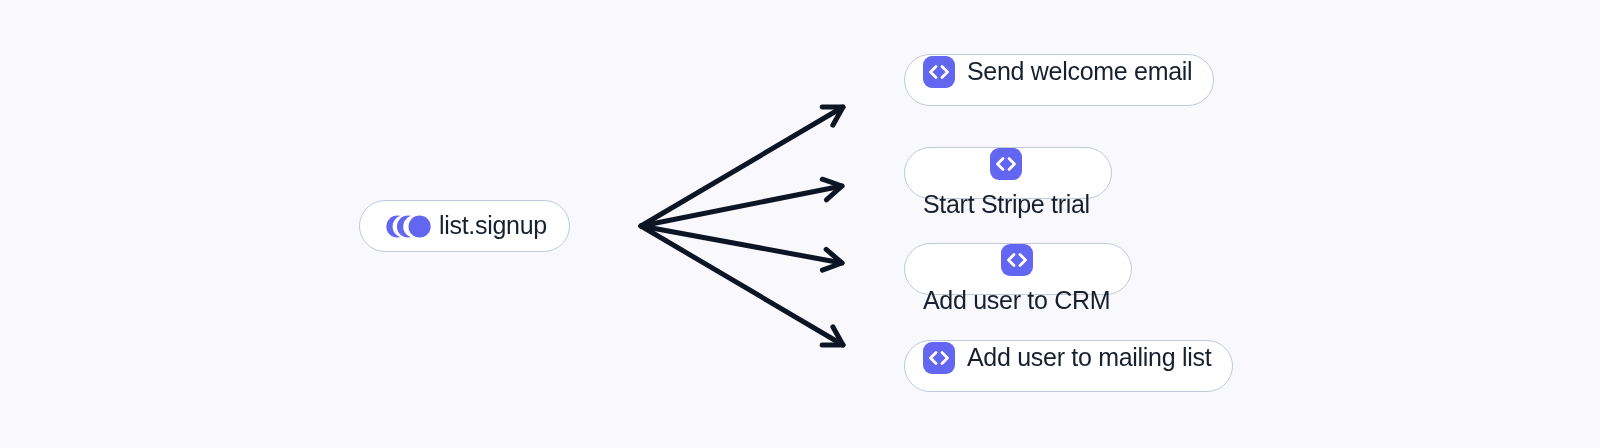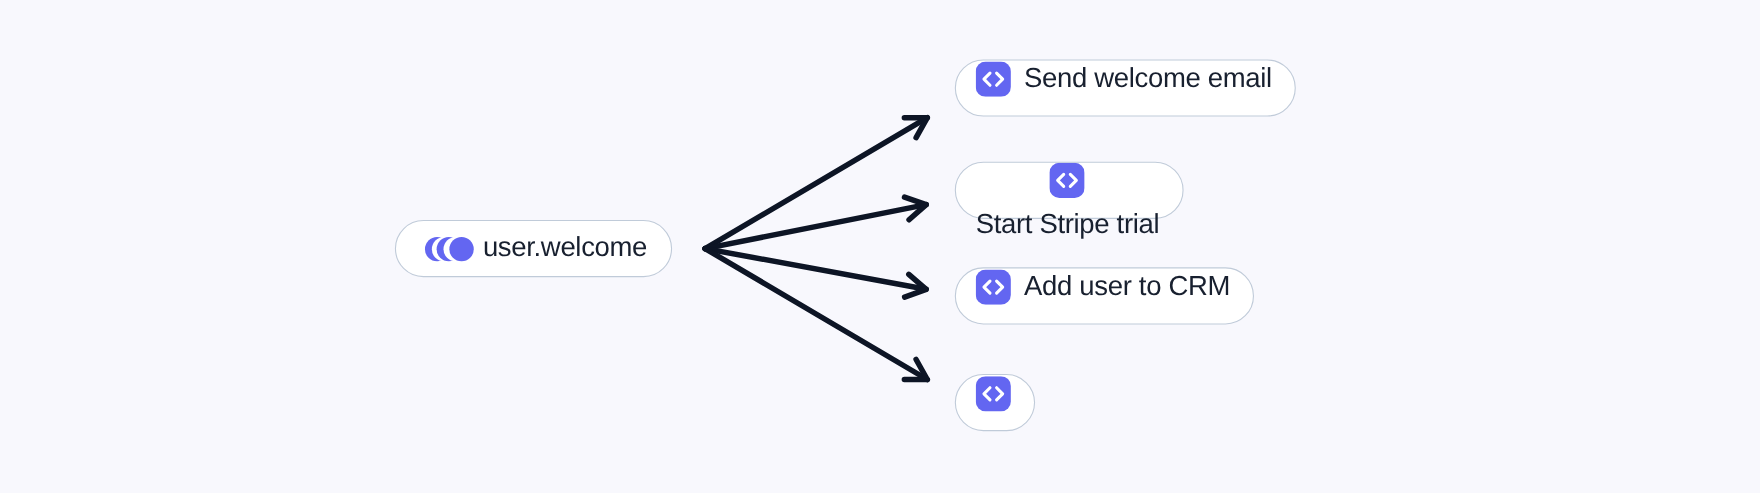--- a/index.html
+++ b/index.html
@@ -22,24 +22,24 @@
     border: 1.5px solid #c0cbd9;
     border-radius: 27px;
     font-size: 25px;
     font-weight: 500;
     color: #18202f;
     letter-spacing: -0.3px;
     white-space: nowrap;
   }
   .node .label { line-height: 1; padding-bottom: 2px; }
   .trigger-node { left: 359px; top: 200px; padding: 0 22px 0 26px; gap: 8px; }
-  .fn-node     { left: 868px; padding: 0 21px 16px 18px; gap: 12px; }
+  .fn-node     { left: 904px; padding: 0 21px 16px 18px; gap: 12px; }
   .fn-0 { top: 54px; }
   .fn-1 { top: 147px; flex-direction: column; }
-  .fn-2 { top: 243px; }
+  .fn-2 { top: 243px; flex-direction: column; }
   .fn-3 { top: 340px; }
   .icon { display: block; flex: 0 0 auto; }
 </style>
 </head>
 <body>
 
 <div class="canvas">
 
   <svg class="edges-layer" width="1600" height="448" viewBox="0 0 1600 448">
     <defs>
@@ -56,21 +56,21 @@
   </svg>
 
   <div class="node trigger-node">
     <svg class="icon" width="45" height="27" viewBox="0 0 46 28">
       <circle cx="11.5" cy="14" r="11.5" fill="#6366f1"></circle>
       <circle cx="18" cy="14" r="11.5" fill="#ffffff"></circle>
       <circle cx="22.5" cy="14" r="11.5" fill="#6366f1"></circle>
       <circle cx="29" cy="14" r="11.5" fill="#ffffff"></circle>
       <circle cx="34.5" cy="14" r="11.5" fill="#6366f1"></circle>
     </svg>
-    <span class="label">user.welcome</span>
+    <span class="label">list.signup</span>
   </div>
 
   <div class="node fn-node fn-0">
     <svg class="icon" width="32" height="32" viewBox="0 0 32 32">
       <rect width="32" height="32" rx="9" fill="#6366f1"></rect>
       <polyline points="13,10.5 7.5,16 13,21.5" fill="none" stroke="#ffffff" stroke-width="2.8" stroke-linecap="round" stroke-linejoin="round"></polyline>
       <polyline points="19,10.5 24.5,16 19,21.5" fill="none" stroke="#ffffff" stroke-width="2.8" stroke-linecap="round" stroke-linejoin="round"></polyline>
     </svg>
     <span class="label">Send welcome email</span>
   </div>
@@ -92,15 +92,16 @@
     </svg>
     <span class="label">Add user to CRM</span>
   </div>
 
   <div class="node fn-node fn-3">
     <svg class="icon" width="32" height="32" viewBox="0 0 32 32">
       <rect width="32" height="32" rx="9" fill="#6366f1"></rect>
       <polyline points="13,10.5 7.5,16 13,21.5" fill="none" stroke="#ffffff" stroke-width="2.8" stroke-linecap="round" stroke-linejoin="round"></polyline>
       <polyline points="19,10.5 24.5,16 19,21.5" fill="none" stroke="#ffffff" stroke-width="2.8" stroke-linecap="round" stroke-linejoin="round"></polyline>
     </svg>
+    <span class="label">Add user to mailing list</span>
   </div>
 
 </div>
 
 </body></html>

